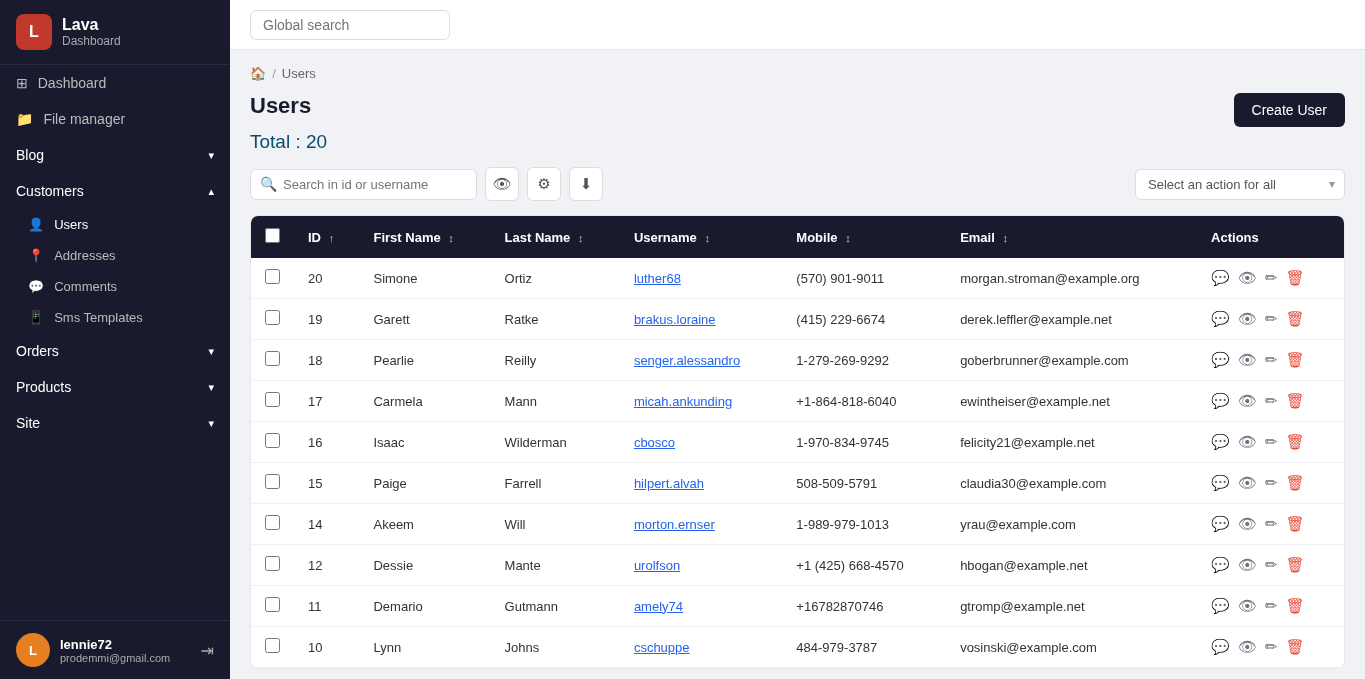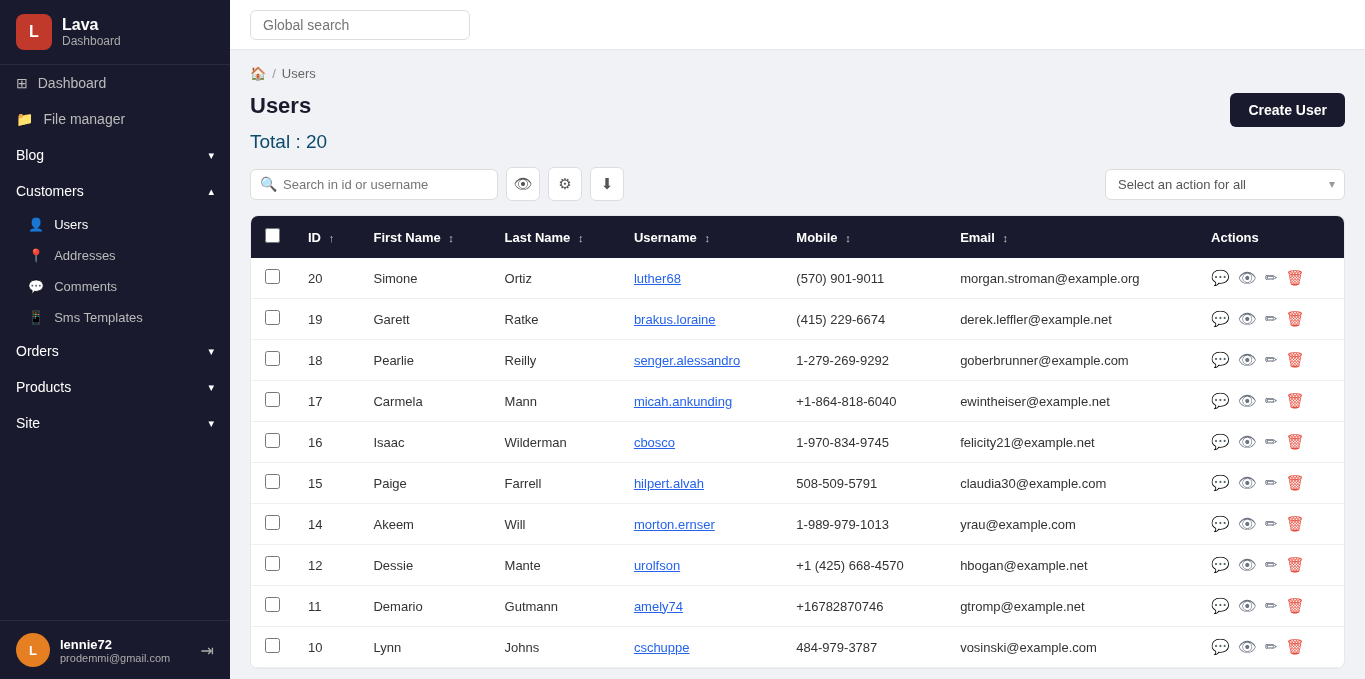--- a/index.html
+++ b/index.html
@@ -87,21 +87,21 @@
       display: flex;
       align-items: center;
       border-bottom: 1px solid #e5e7eb;
       min-height: 50px;
     }
     .topbar-search {
       border: 1px solid #ddd;
       border-radius: 6px;
       padding: 6px 12px;
       font-size: 14px;
-      width: 220px;
+      width: 200px;
       outline: none;
       color: #3b82f6;
     }
 
     
     #content {
       flex: 1;
       overflow-y: auto;
       padding: 16px 20px;
     }
@@ -119,40 +119,40 @@
     .page-title { font-size: 22px; font-weight: 700; color: #1a1a2e; }
     .page-subtitle { font-size: 19px; color: #0c4a6e; margin-top: 12px; }
 
     .create-btn {
       background: #1a1a2e;
       color: white;
       border: none;
       padding: 9px 18px;
       border-radius: 6px;
       font-size: 14px;
-      font-weight: 700;
+      font-weight: 400;
       cursor: pointer;
     }
 
     .toolbar {
       display: flex; align-items: center; gap: 8px;
       margin-bottom: 14px;
     }
     .search-input-wrap {
       position: relative; display: flex; align-items: center;
     }
     .search-icon-inner {
       position: absolute; left: 10px; color: #999; font-size: 14px;
     }
     .search-input {
       border: 1px solid #ddd;
       border-radius: 6px;
       padding: 7px 12px 7px 32px;
       font-size: 13px;
-      width: 248px;
+      width: 227px;
       outline: none;
     }
     .icon-btn {
       border: 1px solid #ddd;
       background: white;
       border-radius: 6px;
       width: 34px; height: 34px;
       display: flex; align-items: center; justify-content: center;
       cursor: pointer;
       color: #555;
@@ -165,21 +165,21 @@
     .action-select {
       border: 1px solid #ddd;
       border-radius: 6px;
       padding: 7px 30px 7px 12px;
       font-size: 13px;
       color: #555;
       background: white;
       appearance: none;
       cursor: pointer;
       outline: none;
-      width: 240px;
+      width: 210px;
     }
     .action-select-container {
       position: relative; display: inline-block;
     }
     .action-select-arrow {
       position: absolute; right: 10px; top: 50%; transform: translateY(-50%);
       pointer-events: none; color: #999; font-size: 12px;
     }
 
     

